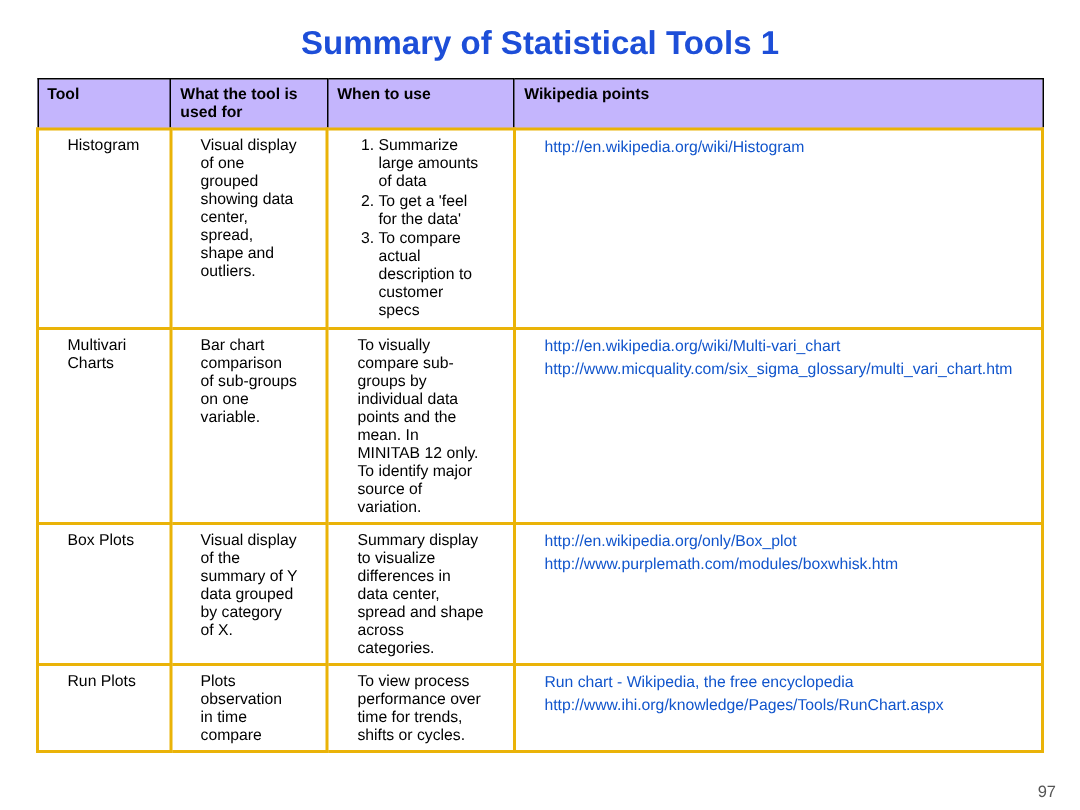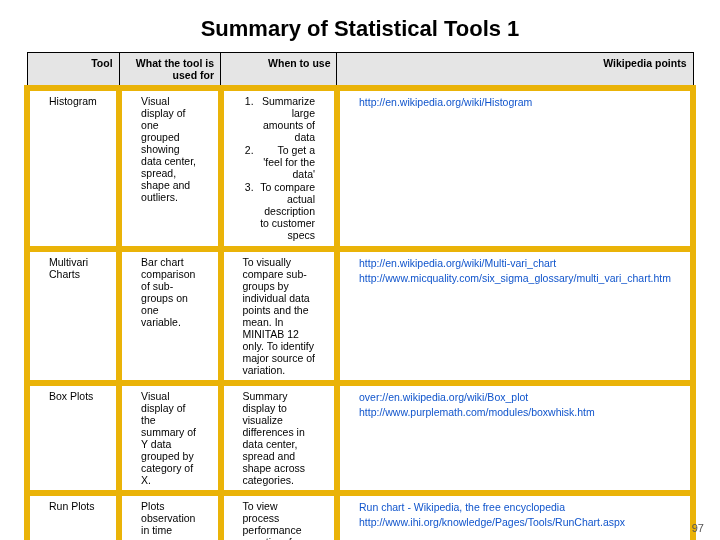--- a/index.html
+++ b/index.html
@@ -9,57 +9,56 @@
       width: 720px;
       height: 540px;
       overflow: hidden;
       padding: 16px 24px;
     }
     h1 {
       font-size: 22px;
       font-weight: bold;
       text-align: center;
       margin-bottom: 10px;
-      color: #000000;
+      color: #1d4ed8;
     }
     table {
       width: 100%;
       border-collapse: collapse;
       font-size: 10.5px;
     }
     th {
       border: 1px solid #000;
       padding: 4px 6px;
-      text-align: right;
+      text-align: left;
       font-weight: bold;
-      background: #e5e5e5;
+      background: #c4b5fd;
       vertical-align: top;
     }
     td {
-      border: 6px solid #eab308;
+      border: 2px solid #eab308;
       padding: 4px 19px;
       vertical-align: top;
       color: #000;
     }
     td a, td .link {
       color: #1155cc;
       display: block;
       line-height: 1.4;
     }
     .page-num {
       position: absolute;
       bottom: 6px;
       right: 16px;
       font-size: 11px;
       color: #555;
     }
     ol {
       padding-left: 14px;
       margin: 0;
-      text-align: right;
     }
     ol li {
       margin-bottom: 1px;
     }
   </style>
 </head>
 <body>
 
 <h1>Summary of Statistical Tools 1</h1>
 
@@ -94,21 +93,21 @@
         <td>
           <span class="link">http://en.wikipedia.org/wiki/Multi-vari_chart</span>
           <span class="link">http://www.micquality.com/six_sigma_glossary/multi_vari_chart.htm</span>
         </td>
       </tr>
       <tr>
         <td>Box Plots</td>
         <td>Visual display of the summary of Y data grouped by category of X.</td>
         <td>Summary display to visualize differences in data center, spread and shape across categories.</td>
         <td>
-          <span class="link">over://en.wikipedia.org/wiki/Box_plot</span>
+          <span class="link">http://en.wikipedia.org/only/Box_plot</span>
           <span class="link">http://www.purplemath.com/modules/boxwhisk.htm</span>
         </td>
       </tr>
       <tr>
         <td>Run Plots</td>
         <td>Plots observation in time compare</td>
         <td>To view process performance over time for trends, shifts or cycles.</td>
         <td>
           <span class="link">Run chart - Wikipedia, the free encyclopedia</span>
           <span class="link">http://www.ihi.org/knowledge/Pages/Tools/RunChart.aspx</span>

